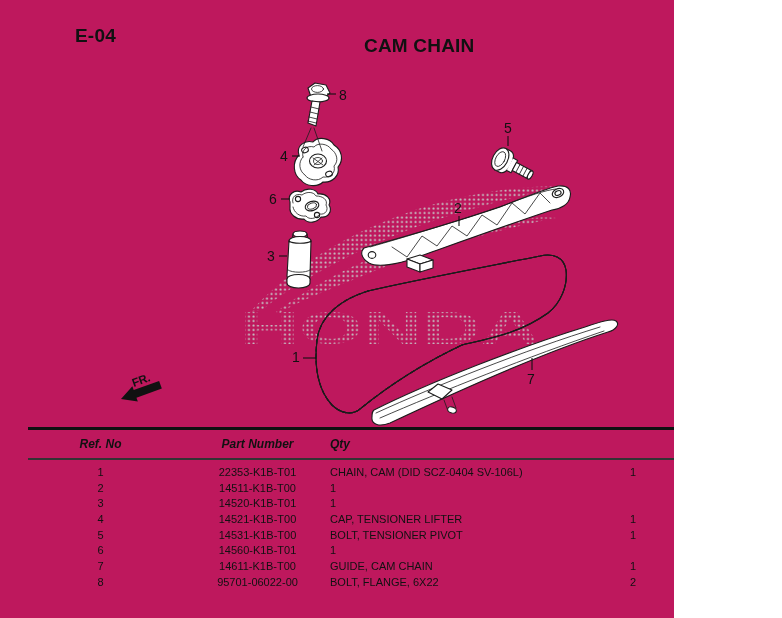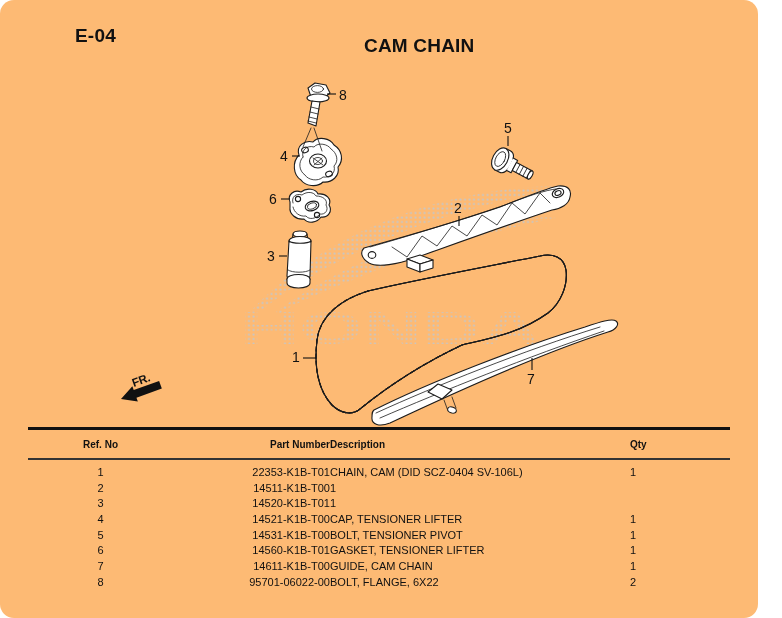--- a/index.html
+++ b/index.html
@@ -1,32 +1,32 @@
 <!DOCTYPE html>
 <html><head>
 <meta charset="utf-8">
 <style>
   html,body { margin:0; padding:0; background:#fff; }
   #page {
-    position:relative; width:758px; height:618px; background:#fdba74;
-    font-family:"Liberation Sans", sans-serif; color:#111; overflow:hidden;border-radius:14px;
+    position:relative; width:674px; height:618px; background:#be185d;
+    font-family:"Liberation Sans", sans-serif; color:#111; overflow:hidden;
   }
   .hdr { position:absolute; font-weight:bold; font-size:19px; letter-spacing:.2px; white-space:nowrap; }
   #page-code { left:75px; top:25px; }
   #page-title { left:364px; top:35px; }
   #diagram-svg { position:absolute; left:0; top:55px; }
 
   #parts-table { position:absolute; left:28px; top:427px; width:702px; }
   .rule-thick { height:3px; background:#111; }
   .rule-thin  { height:2px; background:#333; }
-  .thead { display:flex; height:28px; align-items:center; font-weight:bold; font-size:10px; }
+  .thead { display:flex; height:28px; align-items:center; font-weight:bold; font-size:12px;font-style:italic; }
   .tbody { margin-top:4px; }
   .trow  { display:flex; height:15.7px; align-items:center; font-size:11px; }
   .c-ref  { width:145px; text-align:center; }
-  .c-part { width:157px; text-align:right; padding-left:12px; box-sizing:border-box; }
+  .c-part { width:157px; text-align:center; padding-left:12px; box-sizing:border-box; }
   .c-desc { width:300px; text-align:left; }
   .c-qty  { width:100px; text-align:left; }
   .callout { font-size:14px; fill:#111; font-family:"Liberation Sans",sans-serif; }
   .leader { stroke:#111; stroke-width:1.1; fill:none; }
   .ln { stroke:#1c1c1c; fill:none; stroke-width:1.1; stroke-linejoin:round; stroke-linecap:round; }
   .lnw { stroke:#1c1c1c; fill:#fff; stroke-width:1.1; stroke-linejoin:round; stroke-linecap:round; }
   .thin { stroke-width:0.8; }
 </style>
 </head>
 <body>
@@ -171,21 +171,20 @@
       <path fill="#111" d="M0,0 L15,-8 L15,-4 L42,-4 L42,4 L15,4 L15,8 Z"></path>
       <text x="16" y="-7" font-size="11.5" font-weight="bold" fill="#111" font-family="Liberation Sans, sans-serif">FR.</text>
     </g>
   </svg>
 
   <div id="parts-table">
     <div class="rule-thick"></div>
     <div class="thead">
       <div class="c-ref">Ref. No</div>
       <div class="c-part">Part Number</div>
-      <div class="c-desc">Description</div>
       <div class="c-qty">Qty</div>
     </div>
     <div class="rule-thin"></div>
     <div class="tbody">
       <div class="trow">
         <div class="c-ref">1</div>
         <div class="c-part">22353-K1B-T01</div>
         <div class="c-desc">CHAIN, CAM (DID SCZ-0404 SV-106L)</div>
         <div class="c-qty">1</div>
       </div>
@@ -207,21 +206,20 @@
       </div>
       <div class="trow">
         <div class="c-ref">5</div>
         <div class="c-part">14531-K1B-T00</div>
         <div class="c-desc">BOLT, TENSIONER PIVOT</div>
         <div class="c-qty">1</div>
       </div>
       <div class="trow">
         <div class="c-ref">6</div>
         <div class="c-part">14560-K1B-T01</div>
-        <div class="c-desc">GASKET, TENSIONER LIFTER</div>
         <div class="c-qty">1</div>
       </div>
       <div class="trow">
         <div class="c-ref">7</div>
         <div class="c-part">14611-K1B-T00</div>
         <div class="c-desc">GUIDE, CAM CHAIN</div>
         <div class="c-qty">1</div>
       </div>
       <div class="trow">
         <div class="c-ref">8</div>

